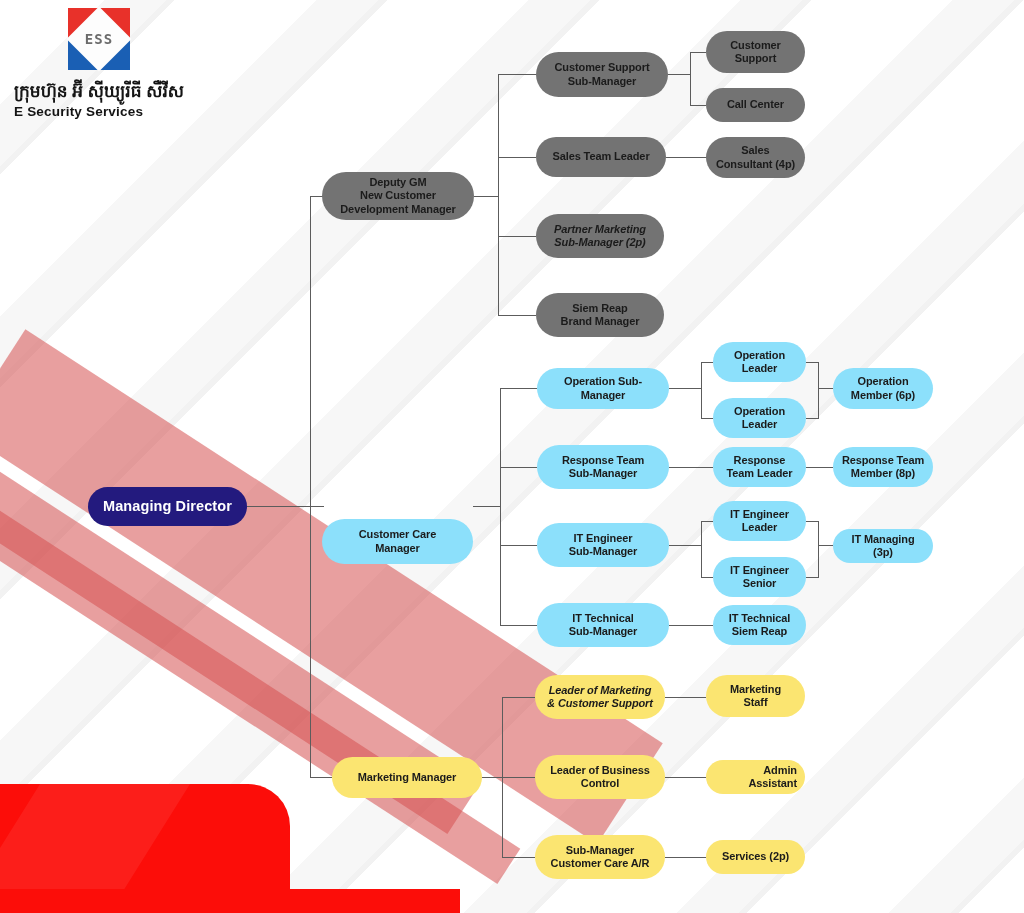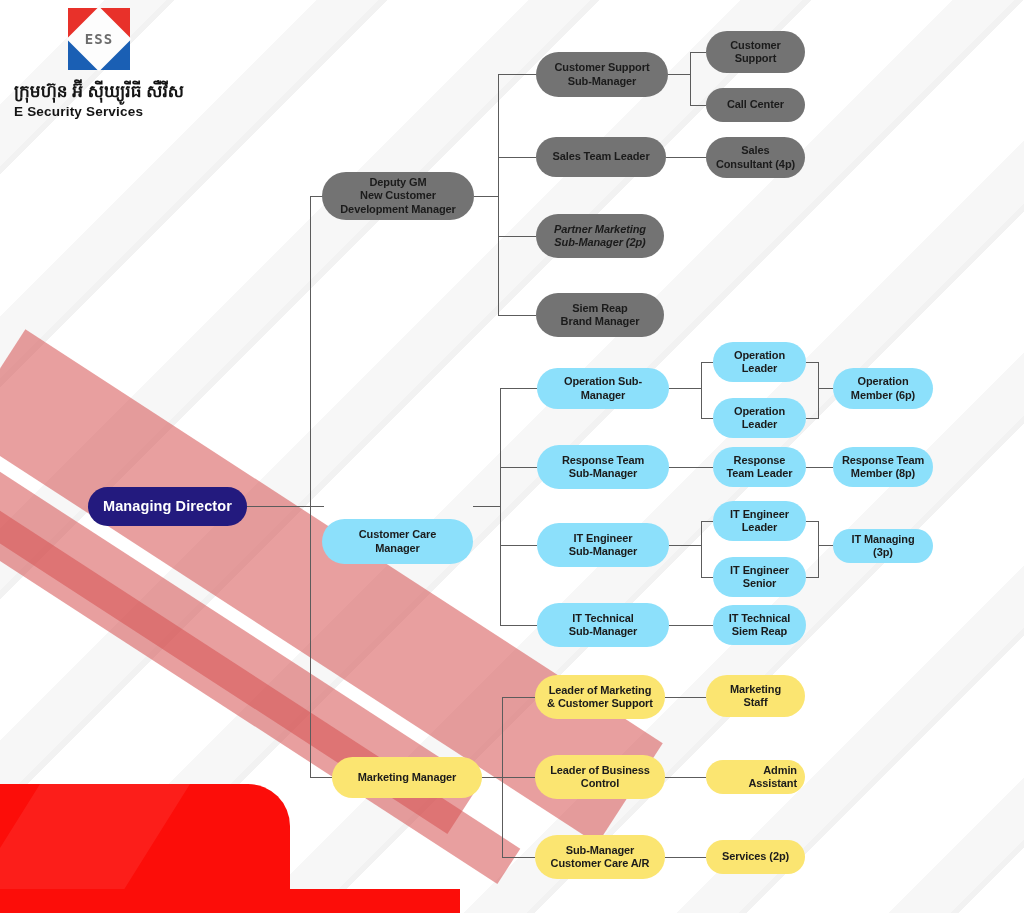--- a/index.html
+++ b/index.html
@@ -207,21 +207,21 @@
 Leader</div>
     <div class="node blue" style="left:713px;top:557px;width:93px;height:40px;white-space:pre-line;">IT Engineer
 Senior</div>
     <div class="node blue" style="left:833px;top:529px;width:100px;height:34px;">IT Managing (3p)</div>
     <div class="node blue" style="left:537px;top:603px;width:132px;height:44px;white-space:pre-line;">IT Technical
 Sub-Manager</div>
     <div class="node blue" style="left:713px;top:605px;width:93px;height:40px;white-space:pre-line;">IT Technical
 Siem Reap</div>
 
     <div class="node yellow" style="left:332px;top:757px;width:150px;height:41px;">Marketing Manager</div>
-    <div class="node yellow" style="left:535px;top:675px;width:130px;height:44px;white-space:pre-line;">Leader of Marketing
+    <div class="node yellow" style="left:535px;top:675px;width:130px;height:44px;white-space:pre-line;font-style:italic;">Leader of Marketing
 &amp; Customer Support</div>
     <div class="node yellow" style="left:706px;top:675px;width:99px;height:42px;white-space:pre-line;">Marketing
 Staff</div>
     <div class="node yellow" style="left:535px;top:755px;width:130px;height:44px;white-space:pre-line;">Leader of Business
 Control</div>
     <div class="node yellow" style="left:706px;top:760px;width:99px;height:34px;text-align:right;">Admin Assistant</div>
     <div class="node yellow" style="left:535px;top:835px;width:130px;height:44px;white-space:pre-line;">Sub-Manager
 Customer Care A/R</div>
     <div class="node yellow" style="left:706px;top:840px;width:99px;height:34px;">Services (2p)</div>
 

